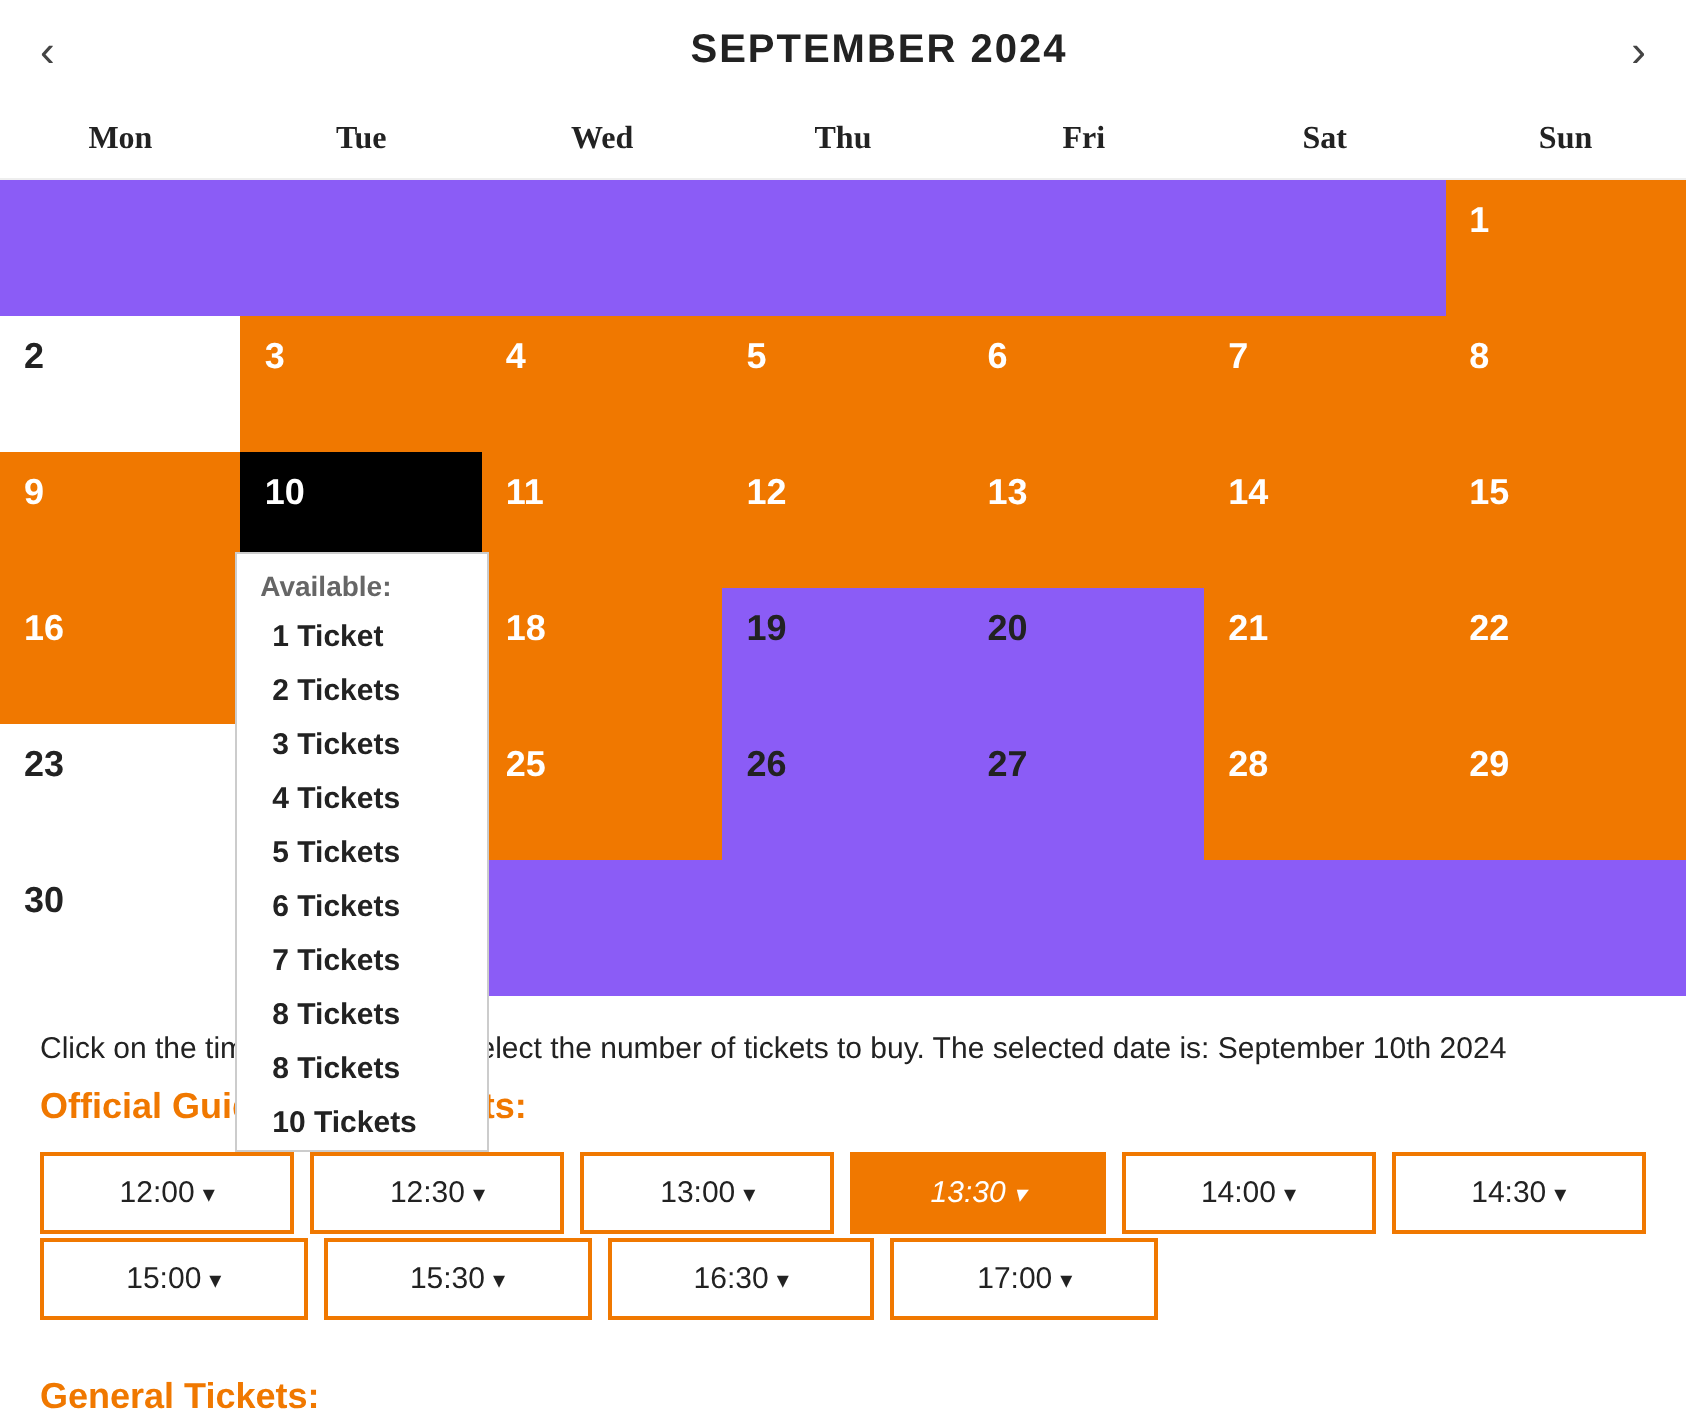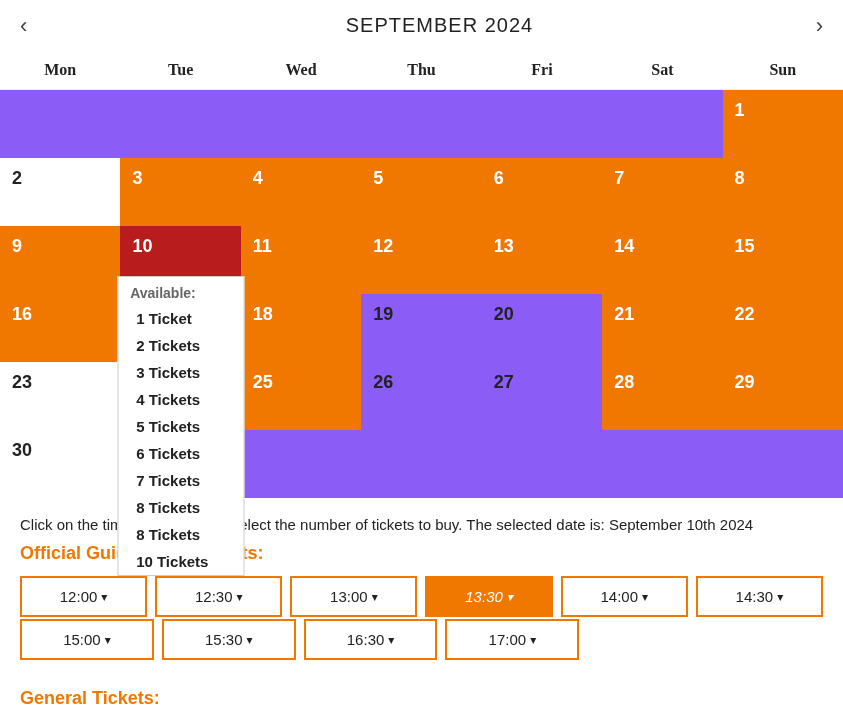--- a/index.html
+++ b/index.html
@@ -19,21 +19,21 @@
     .calendar-header {
       display: flex;
       align-items: center;
       justify-content: center;
       padding: 14px 20px;
       position: relative;
       background: #fff;
     }
     .calendar-header-title {
       font-size: 20px;
-      font-weight: normal;
+      font-weight: bold;
       letter-spacing: 1px;
       color: #222;
       margin-left: 36px;
     }
     .nav-btn {
       position: absolute;
       background: none;
       border: none;
       font-size: 22px;
       cursor: pointer;
@@ -76,21 +76,21 @@
       color: #222;
       background: #fff;
       position: relative;
       cursor: pointer;
     }
     .cal-cell.orange {
       background: #f07800;
       color: #fff;
     }
     .cal-cell.black {
-      background: #b91c1c;
+      background: #000000;
       color: #fff;
     }
     .cal-cell.empty {
       background: #8b5cf6;
       cursor: default;
     }
 
     
     .dropdown-popup {
       position: absolute;

